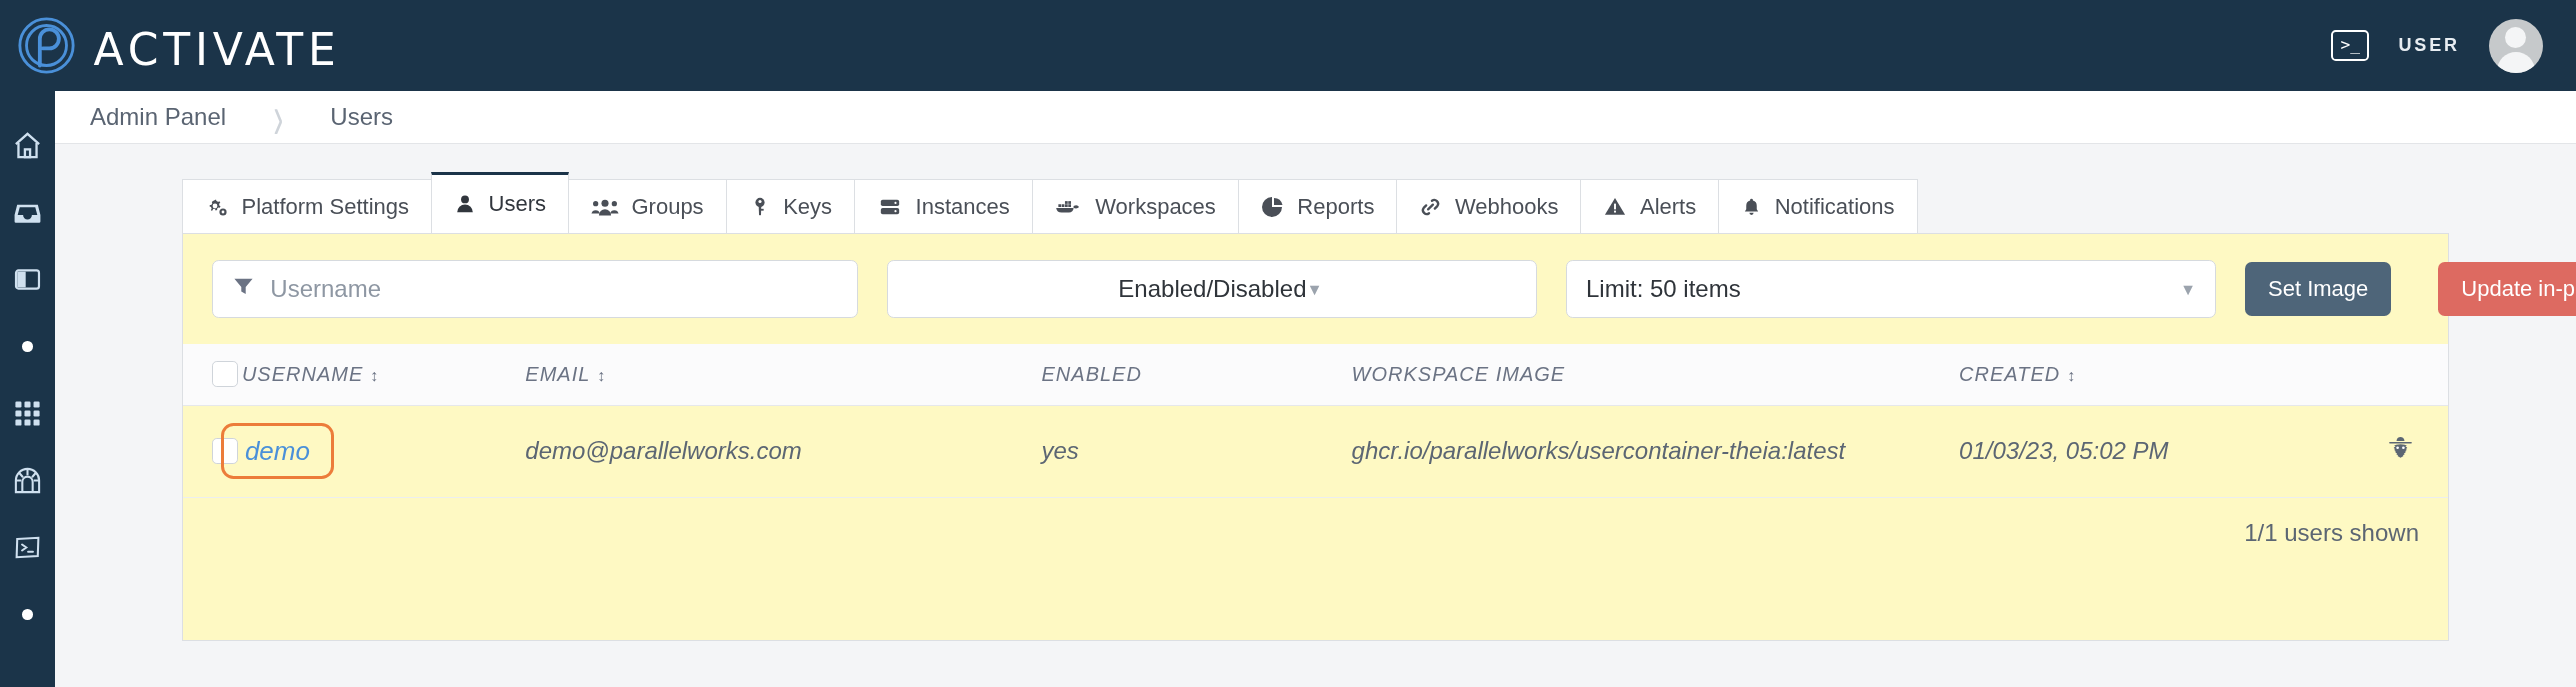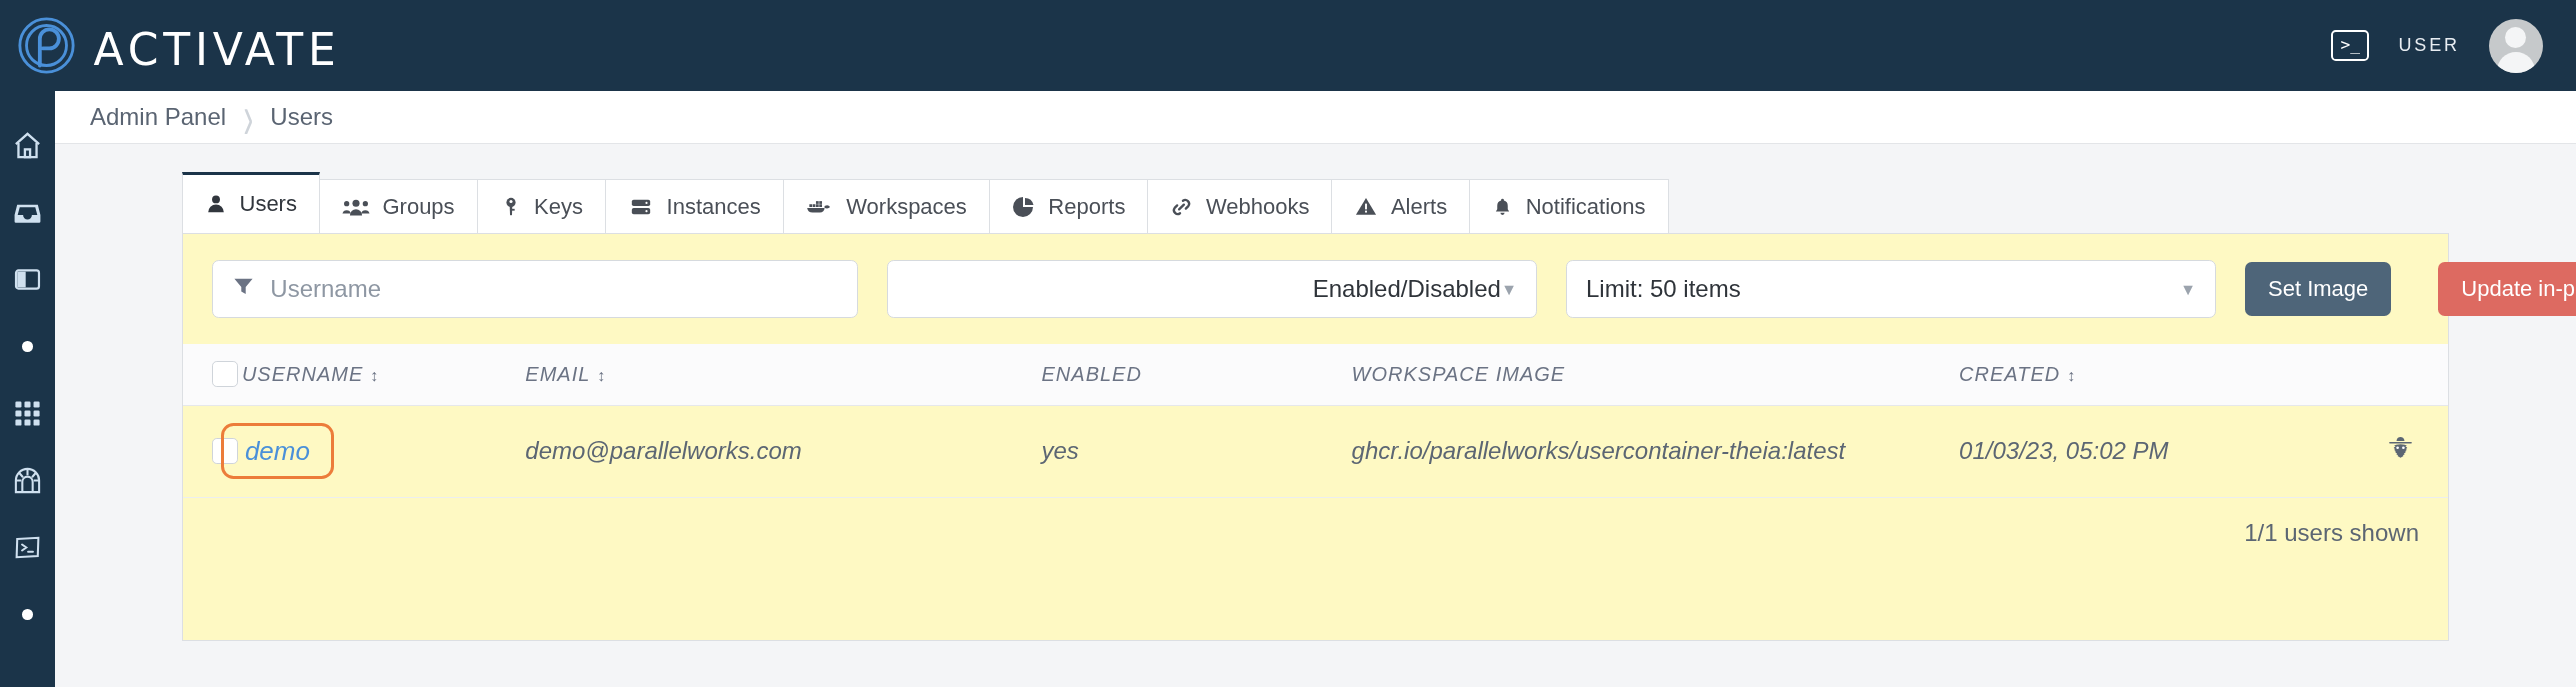--- a/index.html
+++ b/index.html
@@ -32,21 +32,21 @@
     margin-right: 33px; gap: 29px;
   }
   .term-icon {
     width: 38px; height: 31px;
     border: 2.9px solid #ffffff; border-radius: 4.8px;
     display: flex; align-items: center; justify-content: center;
     color: #fff; font-size: 16.3px; font-family: "DejaVu Sans Mono", monospace;
     line-height: 1;
   }
   .user-label {
-    color: #e8edf2; font-size: 18px; letter-spacing: 2.9px; font-weight: 400;
+    color: #e8edf2; font-size: 18px; letter-spacing: 2.9px; font-weight: 700;
   }
   .avatar {
     width: 54px; height: 54px; border-radius: 50%;
     background: #c6c9cb; position: relative; overflow: hidden;
   }
   .avatar::before {
     content:""; position:absolute; width:21px; height:21px; border-radius:50%;
     background:#f4f5f6; left:16.3px; top:8.6px;
   }
   .avatar::after {
@@ -74,20 +74,21 @@
     position: absolute; top: 91px; left: 55px;
     width: 2521px; height: 597px;
     background: #f4f5f7;
   }
 
   .breadcrumb {
     height: 53px; background: #ffffff;
     display: flex; align-items: center;
     border-bottom: 1px solid #e3e5e8;
     padding-left: 35px;
+    gap: 30px;
   }
   .crumb { font-size: 24px; color: #5a6472; }
   .crumb-sep {
     margin: 0 17.3px; color: #cfd4da; font-size: 29px; font-weight: 300;
     transform: scaleY(2.2); display:inline-block;
   }
 
   
   .tabs {
     display: flex; align-items: flex-end;
@@ -124,21 +125,21 @@
     padding: 26px 29px 0 29px; gap: 29px;
   }
   .field {
     height: 58px; border: 1px solid #d6dade; border-radius: 6.7px;
     background: #ffffff;
     display: flex; align-items: center;
     padding: 0 19px; font-size: 24px; color: #5c6673;
   }
   .f-username { flex: 0 0 646px; gap: 15.3px; }
   .f-username .ph { color: #8e97a3; }
-  .f-select { flex: 0 0 650px; justify-content: flex-end; color: #2f343a; padding-left: 36px; }
+  .f-select { flex: 0 0 650px; justify-content: center; color: #2f343a; padding-left: 36px; }
   .f-limit   { flex: 0 0 650px; justify-content: space-between; color: #2f343a; }
   .caret { color: #9ba3ad; font-size: 16.3px; }
   .btn {
     height: 54px; border-radius: 6.7px; border: none;
     color: #ffffff; font-size: 22px; padding: 8px 23px;
     font-family: "Liberation Sans", sans-serif; cursor: pointer;
     white-space: nowrap;
   }
   .btn-set { background: #4e6579; margin-left: auto; }
   .btn-upd { background: #dd6a61; margin-left: 18px; }
@@ -268,20 +269,31 @@
 <div class="main">
 
   <div class="breadcrumb">
     <span class="crumb">Admin Panel</span>
     <span class="crumb-sep">›</span>
     <span class="crumb">Users</span>
   </div>
 
   <div class="tabs">
 
+    <div class="tab">
+      <span>
+        <svg width="24" height="24" viewBox="0 0 24 24" fill="#4a4f57">
+          <path d="M9.5 5.2 l1.5-.6 .4 1.5 a4.4 4.4 0 0 1 1.6 .9 l1.4-.7 .9 1.4 -1.2 1 a4.4 4.4 0 0 1 .1 1.8 l1.3 .8 -.7 1.5 -1.5-.4 a4.4 4.4 0 0 1-1.3 1.2 l.2 1.5 -1.6 .3 -.6-1.4 a4.4 4.4 0 0 1-1.7-.3 L7 16 l-1.2-1.1 .9-1.2 a4.4 4.4 0 0 1-.6-1.7 L4.6 11.5 l.2-1.6 1.5 .1 a4.4 4.4 0 0 1 1-1.5 L6.8 7.1 8 6 Z"></path>
+          <circle cx="10" cy="11" r="2.4" fill="#fff"></circle>
+          <circle cx="18" cy="17" r="3.6" fill="#4a4f57"></circle>
+          <circle cx="18" cy="17" r="1.4" fill="#fff"></circle>
+        </svg>
+      </span>
+      <span>Platform Settings</span>
+    </div>
 
     <div class="tab active">
       <span>
         <svg width="22" height="24" viewBox="0 0 24 24" fill="#31363d">
           <circle cx="12" cy="7" r="4.3"></circle>
             <path d="M3.5 21 a8.5 8.5 0 0 1 17 0 z"></path>
         </svg>
       </span>
       <span>Users</span>
     </div>

